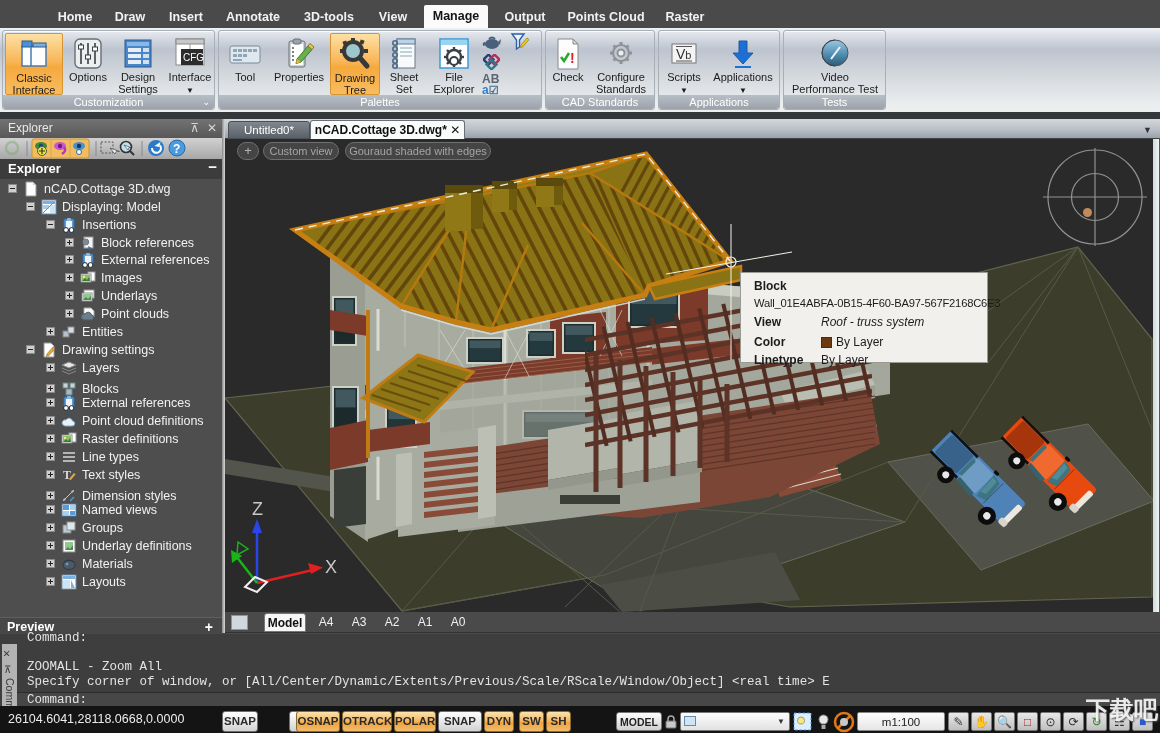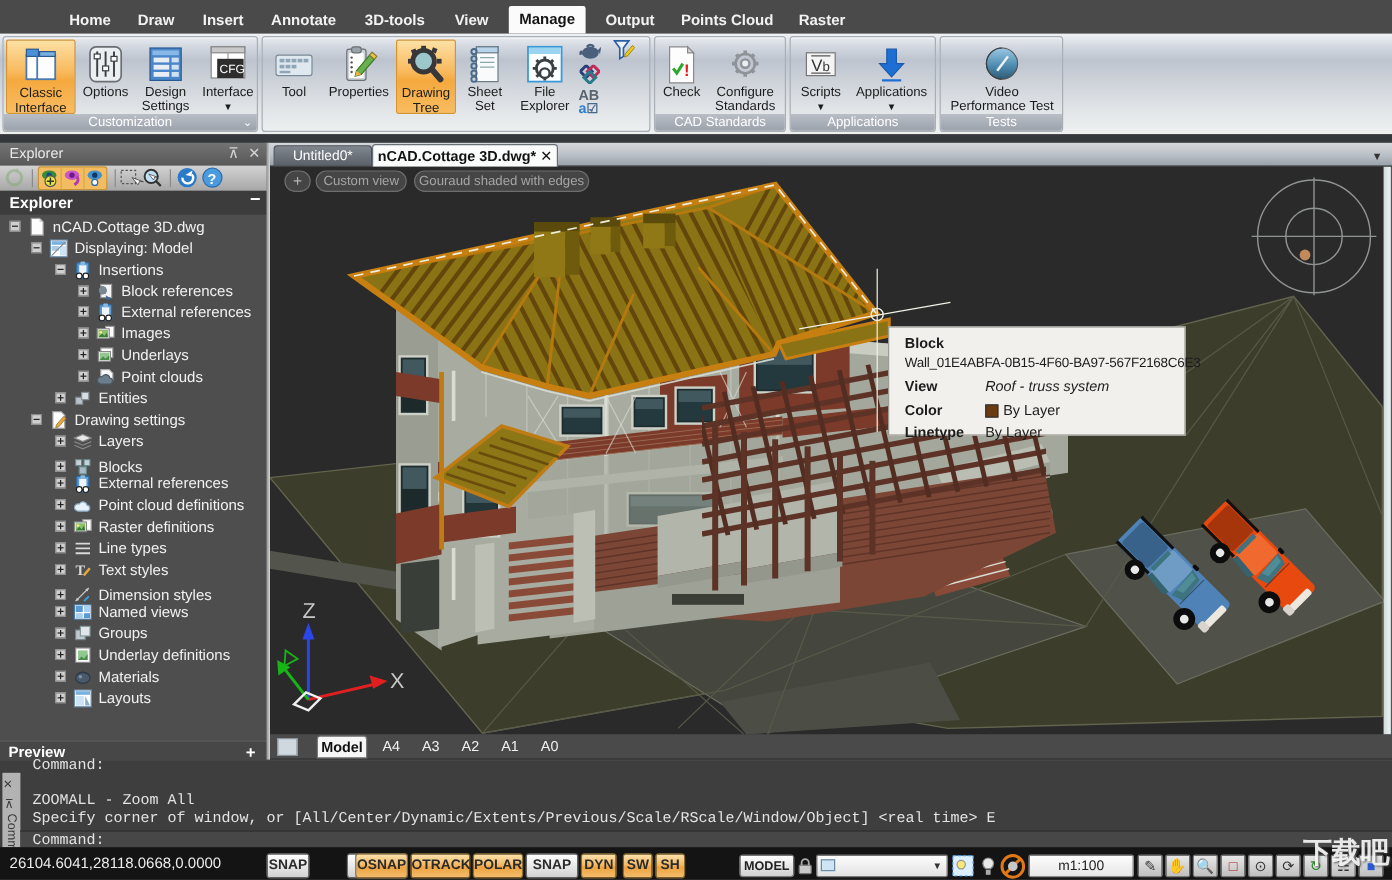--- a/index.html
+++ b/index.html
@@ -338,20 +338,21 @@
             <rect x="2" y="2" width="7" height="7" transform="rotate(45 5.5 5.5)" stroke="#2a3f7a"></rect>
             <rect x="8" y="2" width="7" height="7" transform="rotate(45 11.5 5.5)" stroke="#c02858"></rect>
             <rect x="5" y="7" width="7" height="7" transform="rotate(45 8.5 10.5)" stroke="#287a8a"></rect>
           </g>
         </svg></div>
     <div class="abs" style="left:263px;top:43px;width:22px;height:26px;color:#5a6570;font-weight:bold;font-size:12px;line-height:11px;">AB<br><span style="color:#2f7fd0;">a</span><span style="color:#4a6a8a;font-size:11px;">☑</span></div>
     <div class="abs" style="left:292px;top:2px;"><svg width="18" height="18">
           <path d="M1 1h12l-4.5 6v7l-3 2V7z" fill="#eef4fa" stroke="#2a5fa8" stroke-width="1.4"></path>
           <path d="M10 12l6-7 2 1.6-6 7-2.6.9z" fill="#f4c818" stroke="#8a7a1a" stroke-width=".7"></path>
         </svg></div>
+    <div class="rlabel">Palettes</div>
   </div>
   <div class="rgroup" style="left:545px;width:110px;">
     <div class="rbtn" style="left:2px;width:40px;height:62px;">
         <span class="ricon"><svg width="32" height="34">
             <path d="M6 2h15l5 5v25H6z" fill="#fdfdfd" stroke="#8a8a8a"></path>
             <path d="M21 2l5 5h-5z" fill="#d8d8d8" stroke="#8a8a8a"></path>
             <path d="M9 20l3 4 5-8" fill="none" stroke="#2aa82a" stroke-width="2.5"></path>
             <text x="18" y="26" font-size="14" font-weight="bold" fill="#e02020" font-family="Liberation Sans">!</text>
           </svg></span>
         <span class="lab">Check</span>

